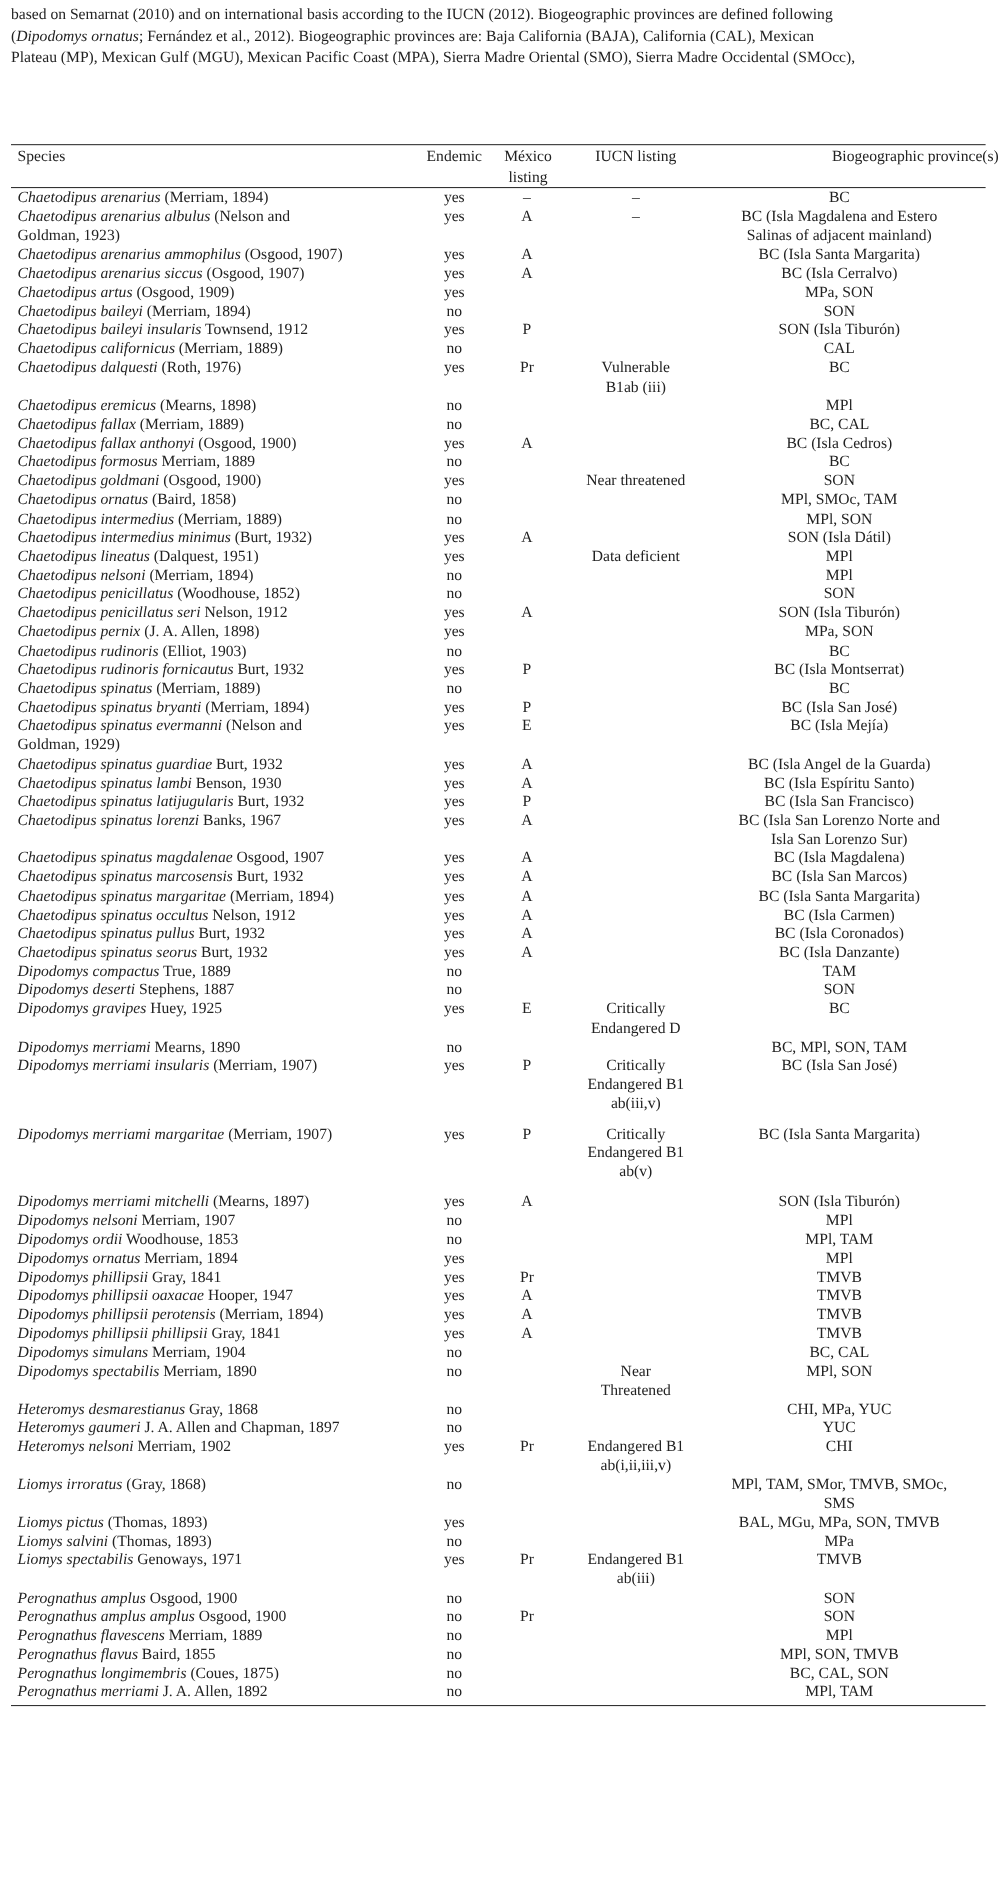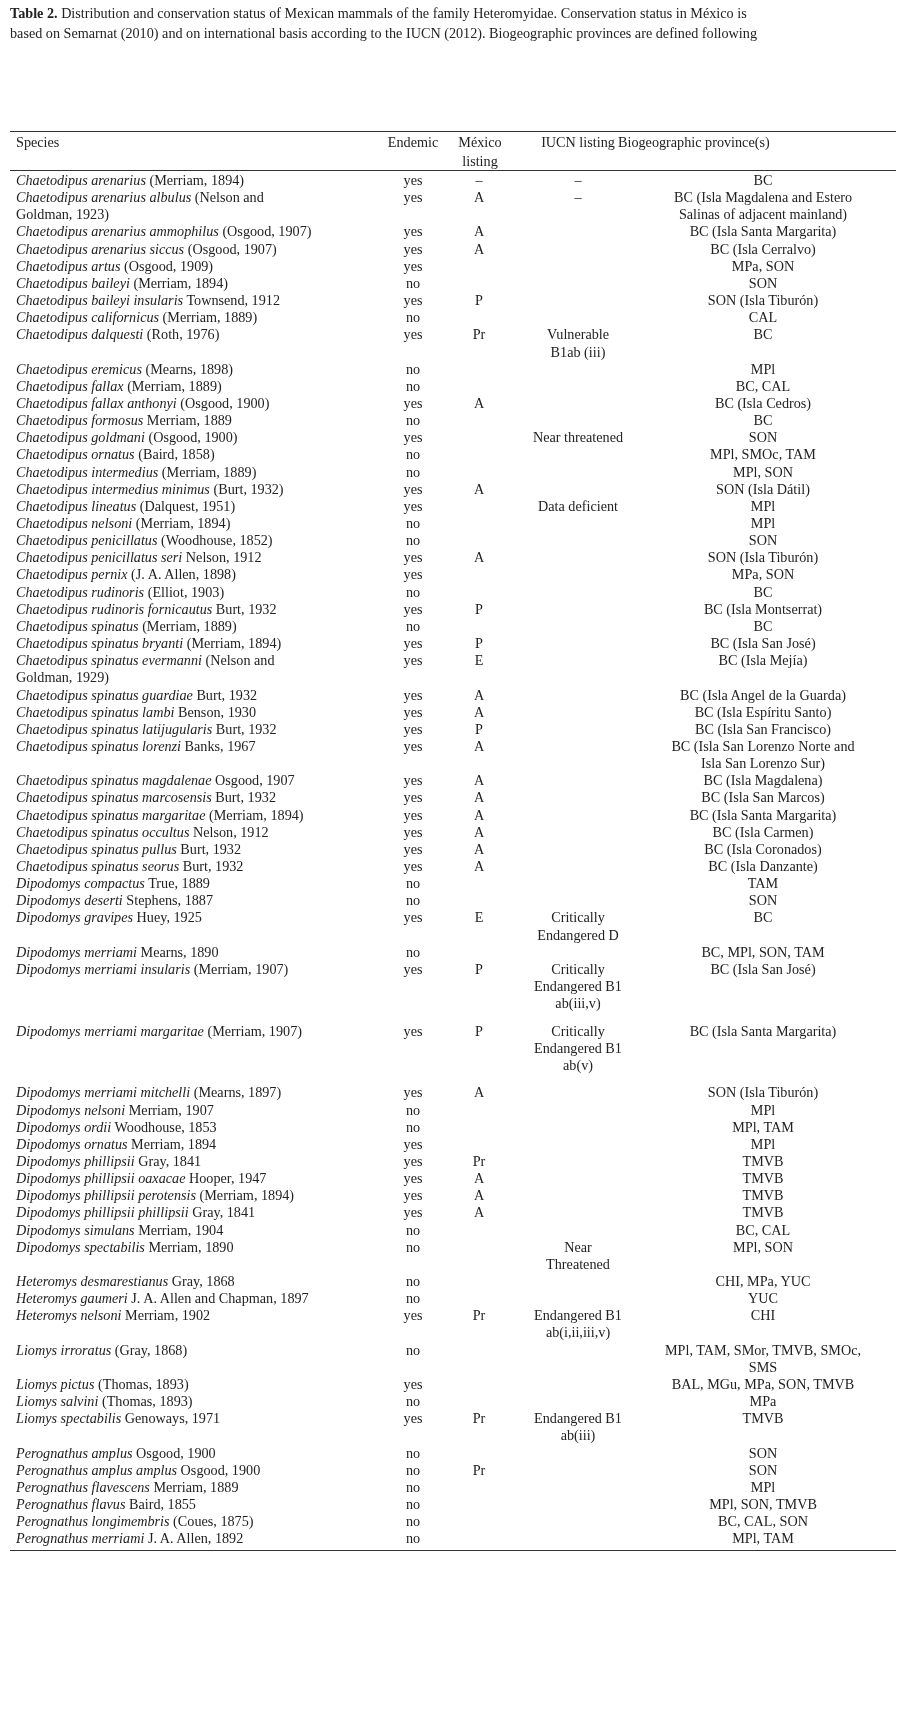--- a/index.html
+++ b/index.html
@@ -23,35 +23,36 @@
   .c-mex { left: 455px; width: 48px; text-align: center; }
   .c-iucn { left: 508px; width: 140px; text-align: center; }
   .c-bio { left: 618px; width: 290px; text-align: center; }
   .cell div { white-space: nowrap; }
   i { font-style: italic; }
 </style>
 </head>
 <body>
 
 <div class="caption">
-  <div><b>Table 2.</b><span> Distribution and conservation status of Mexican mammals of the family Heteromyidae. Conservation status in México is</span></div>
   <div>based on Semarnat (2010) and on international basis according to the IUCN (2012). Biogeographic provinces are defined following</div>
+  <div><span>(</span><i>Dipodomys ornatus</i><span>; Fernández et al., 2012). Biogeographic provinces are: Baja California (BAJA), California (CAL), Mexican</span></div>
+  <div>Plateau (MP), Mexican Gulf (MGU), Mexican Pacific Coast (MPA), Sierra Madre Oriental (SMO), Sierra Madre Occidental (SMOcc),</div>
 </div>
 
 <div class="rule" style="top:131px"></div>
 
 <div>
   <div class="hdr" style="left:16px; top:133px;">Species</div>
   <div class="hdr" style="left:378px; top:133px; width:70px; text-align:center;">Endemic</div>
   <div class="hdr" style="left:450px; top:133px; width:60px; text-align:center;">
     <div>México</div>
     <div>listing</div>
   </div>
   <div class="hdr" style="left:508px; top:133px; width:140px; text-align:center;">IUCN listing</div>
-  <div class="hdr" style="left:618px; top:133px; width:290px; text-align:left;">Biogeographic province(s)</div>
+  <div class="hdr" style="left:618px; top:133px; width:290px; text-align:right;">Biogeographic province(s)</div>
 </div>
 
 <div class="rule" style="top:170px"></div>
 
 <div id="rows">
     <div class="row" style="top: 172px; line-height: 17.15px;">
       <div class="cell c-species">
         <div><i>Chaetodipus arenarius</i> <span>(Merriam, 1894)</span></div>
       </div>
       <div class="cell c-end">yes</div>

